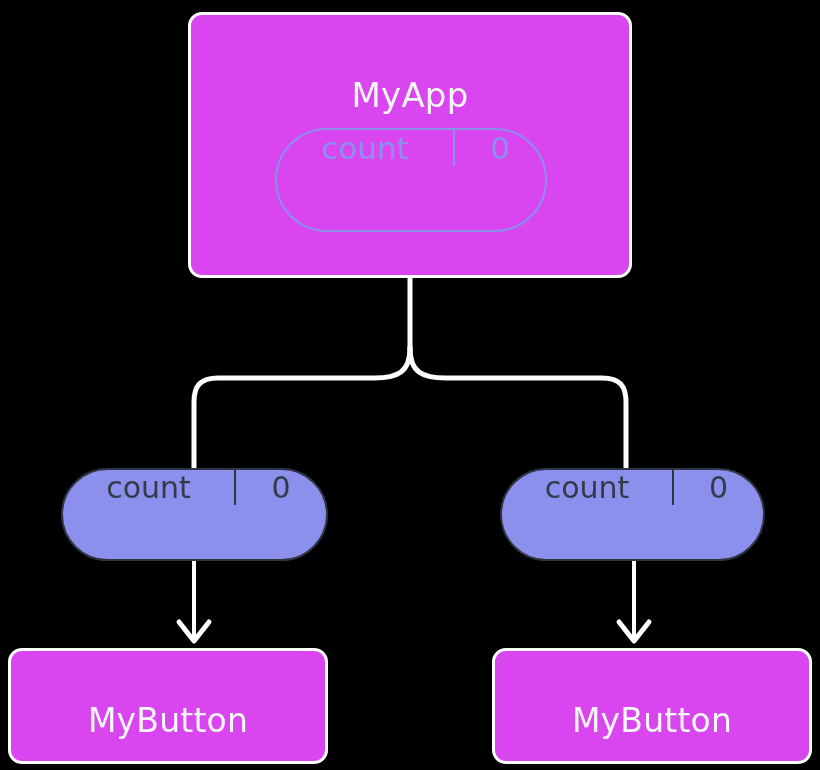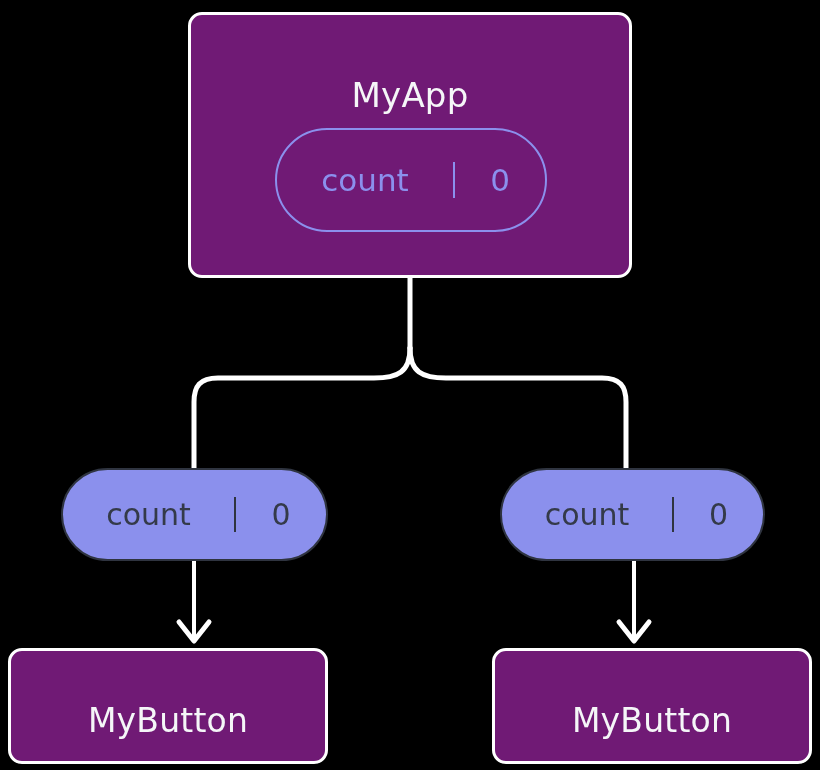--- a/index.html
+++ b/index.html
@@ -21,21 +21,21 @@
     top: 0;
     width: 820px;
     height: 770px;
     pointer-events: none;
   }
 
   
   .node-box {
     position: absolute;
     box-sizing: border-box;
-    background: #701a75;
+    background: #d946ef;
     border: 3px solid #ffffff;
     border-radius: 14px;
     z-index: 3;
   }
   .node-title {
     position: absolute;
     left: 0;
     width: 100%;
     text-align: center;
     color: #f5f6f8;
@@ -48,21 +48,21 @@
 
   #btn-left-box  { left: 8px;   top: 648px; width: 320px; height: 116px; }
   #btn-right-box { left: 492px; top: 648px; width: 320px; height: 116px; }
   .btn-title { top: 50px; font-size: 33px; }
 
   
   .pill {
     position: absolute;
     box-sizing: border-box;
     display: flex;
-    align-items: center;
+    align-items: flex-start;
     border-radius: 999px;
     z-index: 4;
     overflow: hidden;
   }
   .pill .cell {
     display: flex;
     align-items: center;
     justify-content: center;
     box-sizing: border-box;
     white-space: nowrap;

